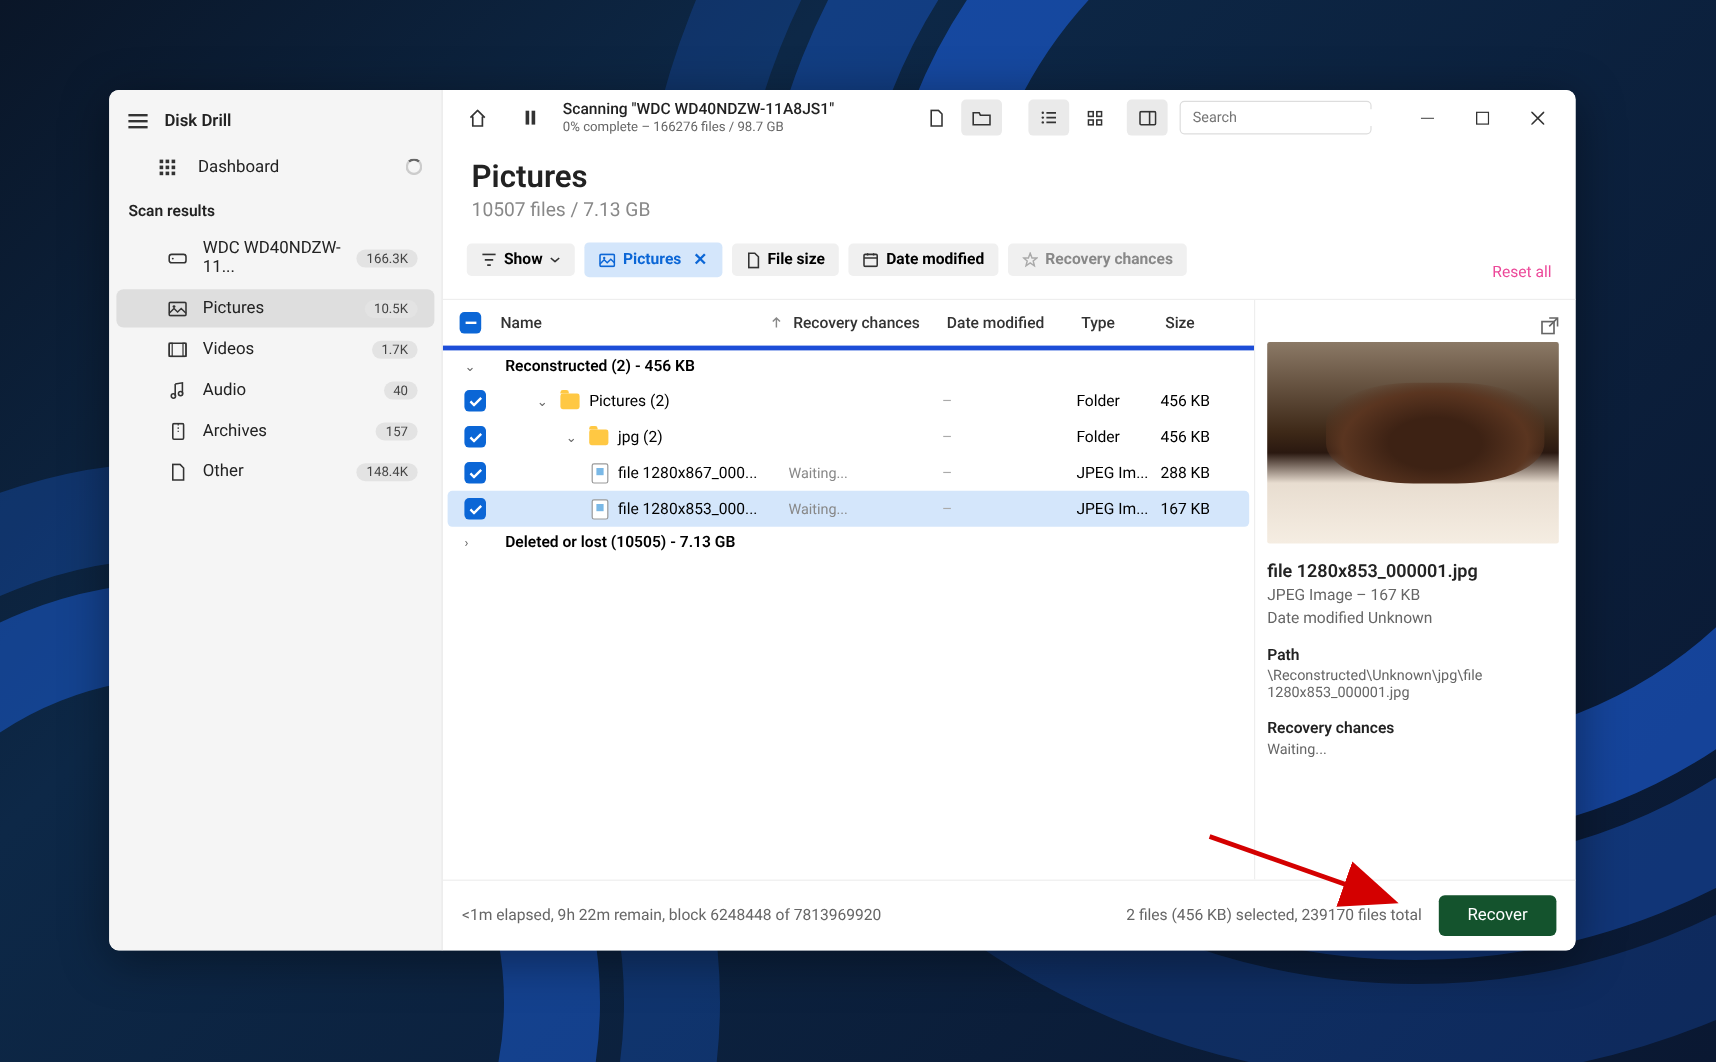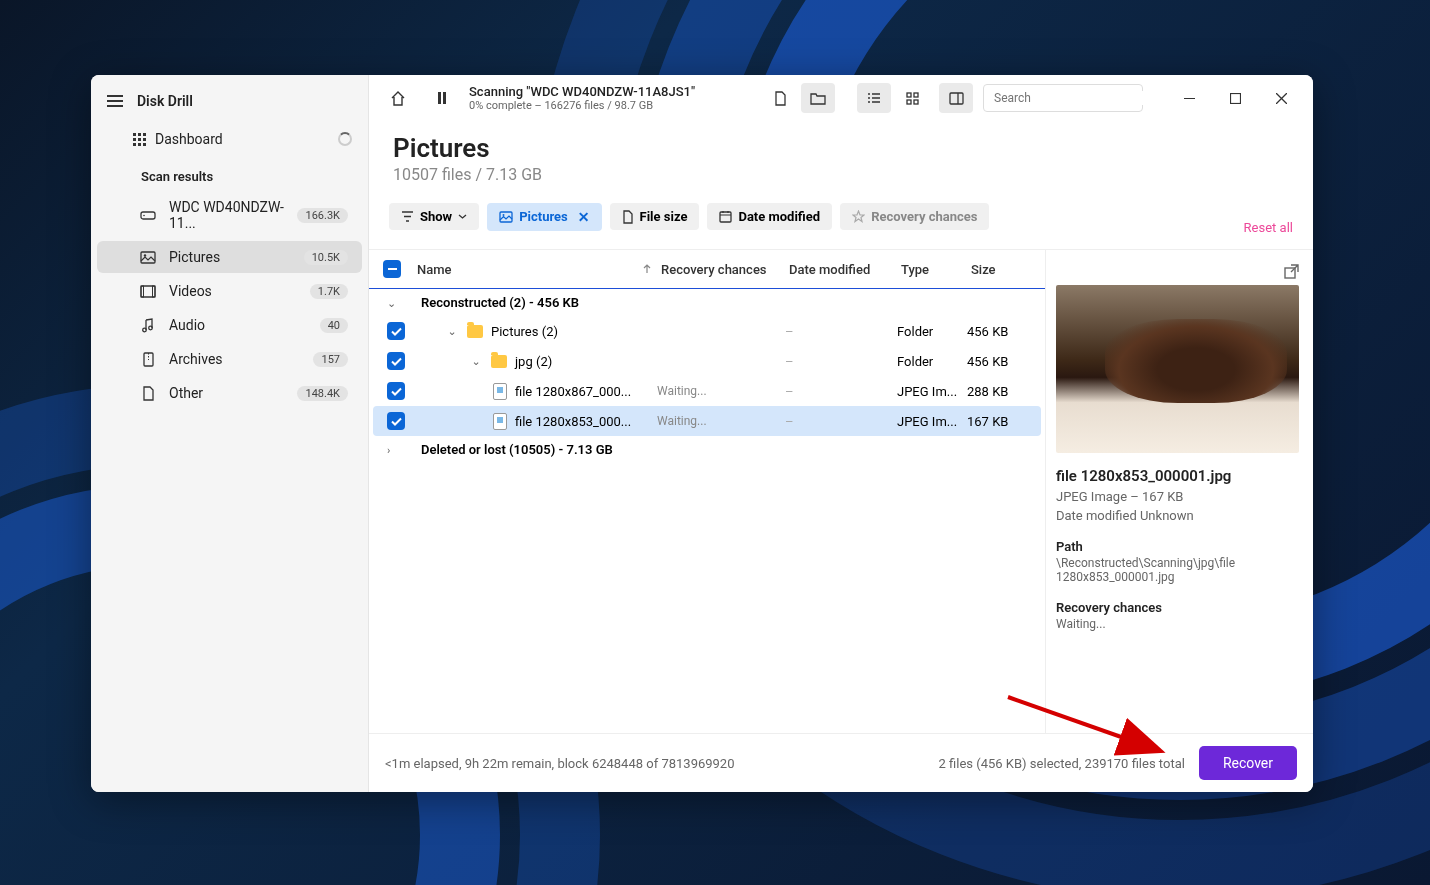--- a/index.html
+++ b/index.html
@@ -15,25 +15,25 @@
 
 .sidebar { width: 278px; background: #f5f5f5; border-right: 1px solid #e5e5e5; display: flex; flex-direction: column; }
 .sidebar-top { padding: 18px 16px 12px; display: flex; align-items: center; gap: 14px; }
 .menu-icon { display: flex; flex-direction: column; gap: 3px; width: 16px; }
 .menu-icon span { height: 2px; background: #333; }
 .app-title { font-size: 14px; font-weight: 600; color: #222; }
 
 .dashboard-row { padding: 10px 16px 10px 42px; display: flex; align-items: center; gap: 14px; position: relative; }
 .grid-icon { display: grid; grid-template-columns: repeat(3, 3px); gap: 2px; position: absolute; left: 42px; }
 .grid-icon span { width: 3px; height: 3px; background: #333; }
-.dash-label { margin-left: 22px; font-size: 14px; color: #222; flex: 1; }
+.dash-label { margin-left: 32px; font-size: 14px; color: #222; flex: 1; }
 .spinner { width: 14px; height: 14px; border: 2px solid #ccc; border-top-color: #666; border-radius: 50%; animation: spin 1s linear infinite; }
 @keyframes spin { to { transform: rotate(360deg); } }
 
-.section-title { padding: 12px 16px 6px; font-size: 13px; font-weight: 600; color: #222; margin-left: 34px; }
+.section-title { padding: 12px 16px 6px; font-size: 13px; font-weight: 600; color: #222; }
 
 .sidebar-item { padding: 8px 14px 8px 42px; display: flex; align-items: center; gap: 12px; cursor: pointer; border-radius: 6px; margin: 1px 6px; }
 .sidebar-item.active { background: #dedede; }
 .si-icon { width: 18px; display: flex; justify-content: center; }
 .si-label { flex: 1; font-size: 14px; color: #222; }
 .si-badge { background: #e3e3e3; padding: 1px 8px; border-radius: 10px; font-size: 11px; color: #444; }
 
 .sidebar-bottom { margin-top: auto; padding: 12px; }
 .explorer-btn { width: 100%; padding: 8px; background: #fff; border: 1px solid #ddd; border-radius: 4px; font-size: 13px; cursor: pointer; }
 
@@ -56,21 +56,21 @@
 
 .filter-bar { display: flex; align-items: center; gap: 8px; padding: 14px 20px; border-bottom: 1px solid #eee; }
 .chip { display: flex; align-items: center; gap: 6px; padding: 6px 12px; border-radius: 4px; font-size: 13px; cursor: pointer; background: #f0f0f0; font-weight: bold; }
 .chip.blue { background: #d4e6fb; color: #0b66d6; }
 .chip.gray { color: #888; }
 .chip-x { font-size: 14px; margin-left: 4px; }
 .reset-link { margin-left: auto; color: #ec4899; font-size: 13px; cursor: pointer; margin-top: 22px; }
 
 .body-area { flex: 1; display: flex; overflow: hidden; }
 .table-area { flex: 1; display: flex; flex-direction: column; overflow: hidden; }
-.tbl-header { display: flex; align-items: center; padding: 10px 14px; border-bottom: 1px solid #1d4ed8; font-size: 13px; color: #333; font-weight: 500; }
+.tbl-header { display: flex; align-items: center; padding: 10px 14px; border-bottom: 4px solid #1d4ed8; font-size: 13px; color: #333; font-weight: 500; }
 .col-check { width: 34px; }
 .col-name { flex: 1; display:flex; align-items:center; gap:4px;}
 .col-rec { width: 128px; }
 .col-date { width: 112px; }
 .col-type { width: 70px; }
 .col-size { width: 60px; text-align: left; }
 .checkbox { width: 18px; height: 18px; border-radius: 4px; display: flex; align-items: center; justify-content: center; }
 .checkbox.blue { background: #0b66d6; }
 .checkbox.blue svg { stroke: #fff; }
 .checkbox.partial { background: #0b66d6; }
@@ -96,21 +96,21 @@
 .preview-img { width: 100%; height: 168px; background: linear-gradient(180deg, #8b7966 0%, #3d2817 45%, #2a1810 55%, #e8ddd0 70%, #f5ede2 100%); border-radius: 2px; position: relative; }
 .preview-img::after { content:''; position:absolute; left:20%; right:5%; top:20%; bottom:30%; background: radial-gradient(ellipse at 50% 60%, #3d2214 30%, #5a3520 60%, transparent 80%); border-radius:40%;}
 .p-name { font-size: 15px; font-weight: 600; margin-top: 14px; color: #222; }
 .p-meta { font-size: 13px; color: #666; margin-top: 4px; }
 .p-section { margin-top: 16px; }
 .p-label { font-size: 13px; font-weight: 600; color: #222; }
 .p-value { font-size: 12px; color: #666; margin-top: 2px; }
 
 .footer { display: flex; align-items: center; padding: 12px 16px; border-top: 1px solid #eee; font-size: 13px; color: #666; }
 .footer-right { margin-left: auto; display: flex; align-items: center; gap: 14px; }
-.recover-btn { background: #6d28d9; color: #fff; border: none; padding: 9px 24px; border-radius: 5px; font-size: 14px; cursor: pointer; }
+.recover-btn { background: #14532d; color: #fff; border: none; padding: 9px 24px; border-radius: 5px; font-size: 14px; cursor: pointer; }
 
 .arrow-annotation { position: absolute; left: 1003px; top: 692px; pointer-events: none; }
 </style>
 </head>
 <body>
 
 <div class="wave wave3"></div>
 <div class="wave wave2"></div>
 <div class="wave wave1"></div>
 <div class="wave wave5"></div>
@@ -439,21 +439,21 @@
               <rect x="1" y="4" width="10" height="10" fill="none" stroke="#666" stroke-width="1.4"></rect>
               <path d="M7 1 L14 1 L14 8 M14 1 L7 8" fill="none" stroke="#666" stroke-width="1.4"></path>
             </svg>
           </div>
         <div class="preview-img"></div>
         <div class="p-name">file 1280x853_000001.jpg</div>
         <div class="p-meta">JPEG Image – 167 KB</div>
         <div class="p-meta">Date modified Unknown</div>
         <div class="p-section">
           <div class="p-label">Path</div>
-          <div class="p-value">\Reconstructed\Scanning\jpg\file 1280x853_000001.jpg</div>
+          <div class="p-value">\Reconstructed\Unknown\jpg\file 1280x853_000001.jpg</div>
         </div>
         <div class="p-section">
           <div class="p-label">Recovery chances</div>
           <div class="p-value">Waiting...</div>
         </div>
       </div>
     </div>
 
     <div class="footer">
       <span>&lt;1m elapsed, 9h 22m remain, block 6248448 of 7813969920</span>

